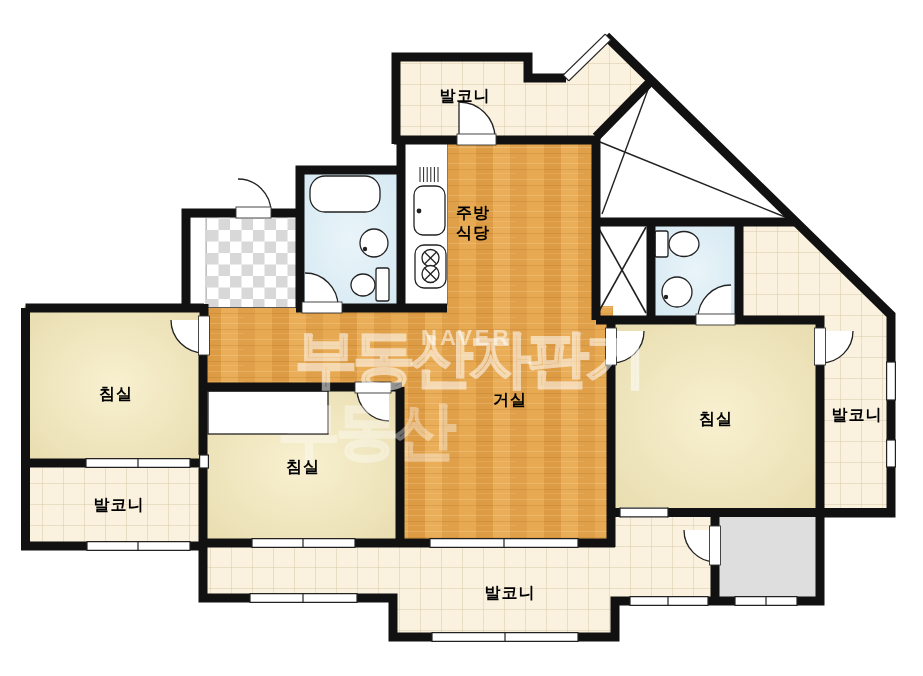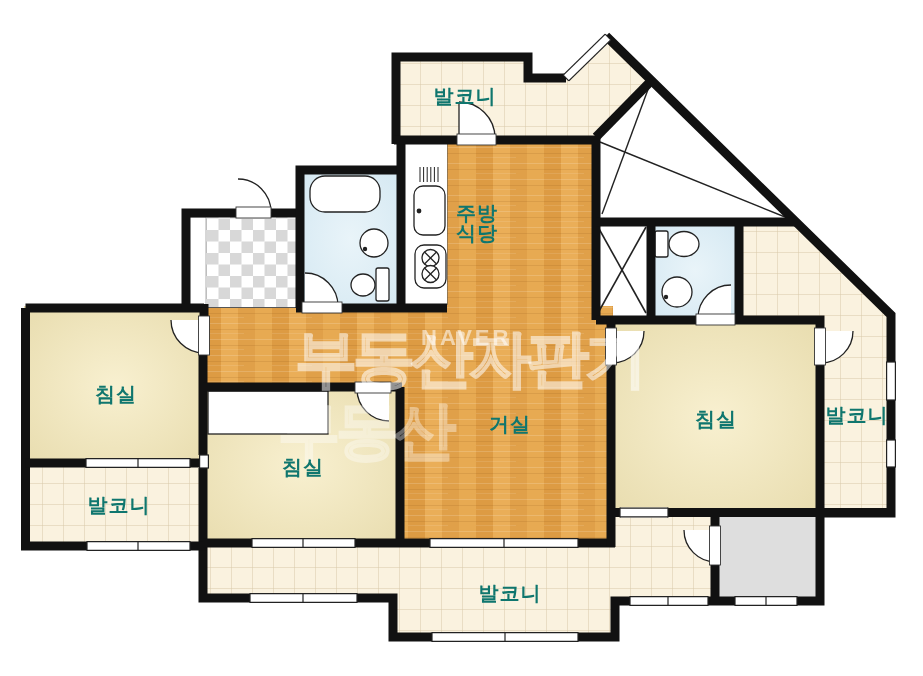--- a/index.html
+++ b/index.html
@@ -1,20 +1,20 @@
 <!DOCTYPE html>
 <html><head>
 <meta charset="utf-8">
 <style>
   html,body{margin:0;padding:0;background:#ffffff;}
   #stage{position:relative;width:923px;height:676px;background:#ffffff;overflow:hidden;
          font-family:"Liberation Sans","DejaVu Sans",sans-serif;}
   #plan-svg{position:absolute;left:0;top:0;}
-  .room-label{position:absolute;transform:translate(-50%,-50%);color:#0f766e;
-              font-weight:bold;font-size:20px;letter-spacing:1px;white-space:pre;
+  .room-label{position:absolute;transform:translate(-50%,-50%);color:#000000;
+              font-weight:bold;font-size:16px;letter-spacing:1px;white-space:pre;
               text-align:center;line-height:20px;}
   .kitchen-label{transform:translate(0,0);text-align:right;}
 </style>
 </head>
 <body>
 
 <div id="stage">
 <svg id="plan-svg" width="923" height="676" viewBox="0 0 923 676">
   <defs>
     <pattern id="wood" width="68" height="16" patternUnits="userSpaceOnUse">
@@ -324,17 +324,17 @@
     <text x="278" y="452" font-size="62" letter-spacing="-4" fill="none" stroke="#ffffff" stroke-opacity="0.38" stroke-width="2">부동산</text>
     <text x="421" y="345" font-size="22" letter-spacing="3" fill="#ffffff" fill-opacity="0.55">NAVER</text>
   </g>
 </svg>
 
 <div class="room-label" style="left:465px;top:96px;">발코니</div>
 <div class="room-label kitchen-label" style="left:456px;top:203px;"><span>주방</span><br><span>식당</span></div>
 <div class="room-label" style="left:116px;top:394px;">침실</div>
 <div class="room-label" style="left:119px;top:505px;">발코니</div>
 <div class="room-label" style="left:303px;top:467px;">침실</div>
-<div class="room-label" style="left:510px;top:424px;">거실</div>
+<div class="room-label" style="left:510px;top:400px;">거실</div>
 <div class="room-label" style="left:716px;top:419px;">침실</div>
 <div class="room-label" style="left:857px;top:415px;">발코니</div>
 <div class="room-label" style="left:510px;top:593px;">발코니</div>
 </div>
 
 </body></html>

